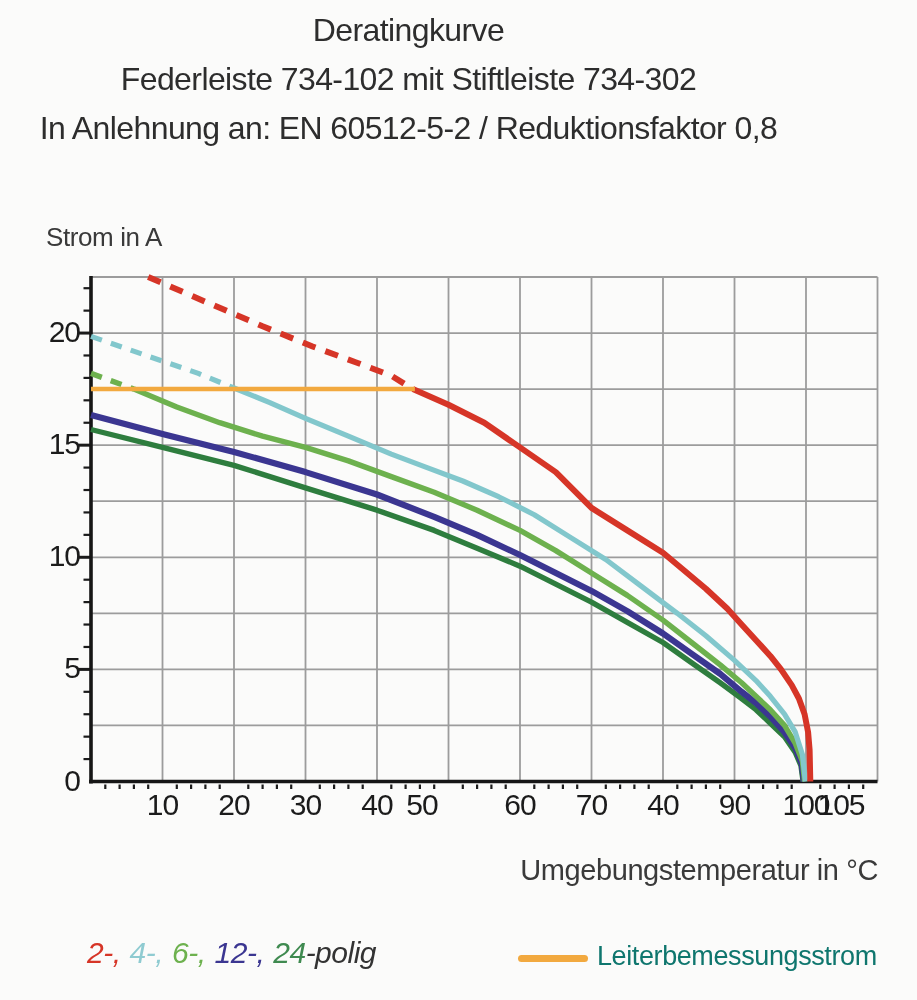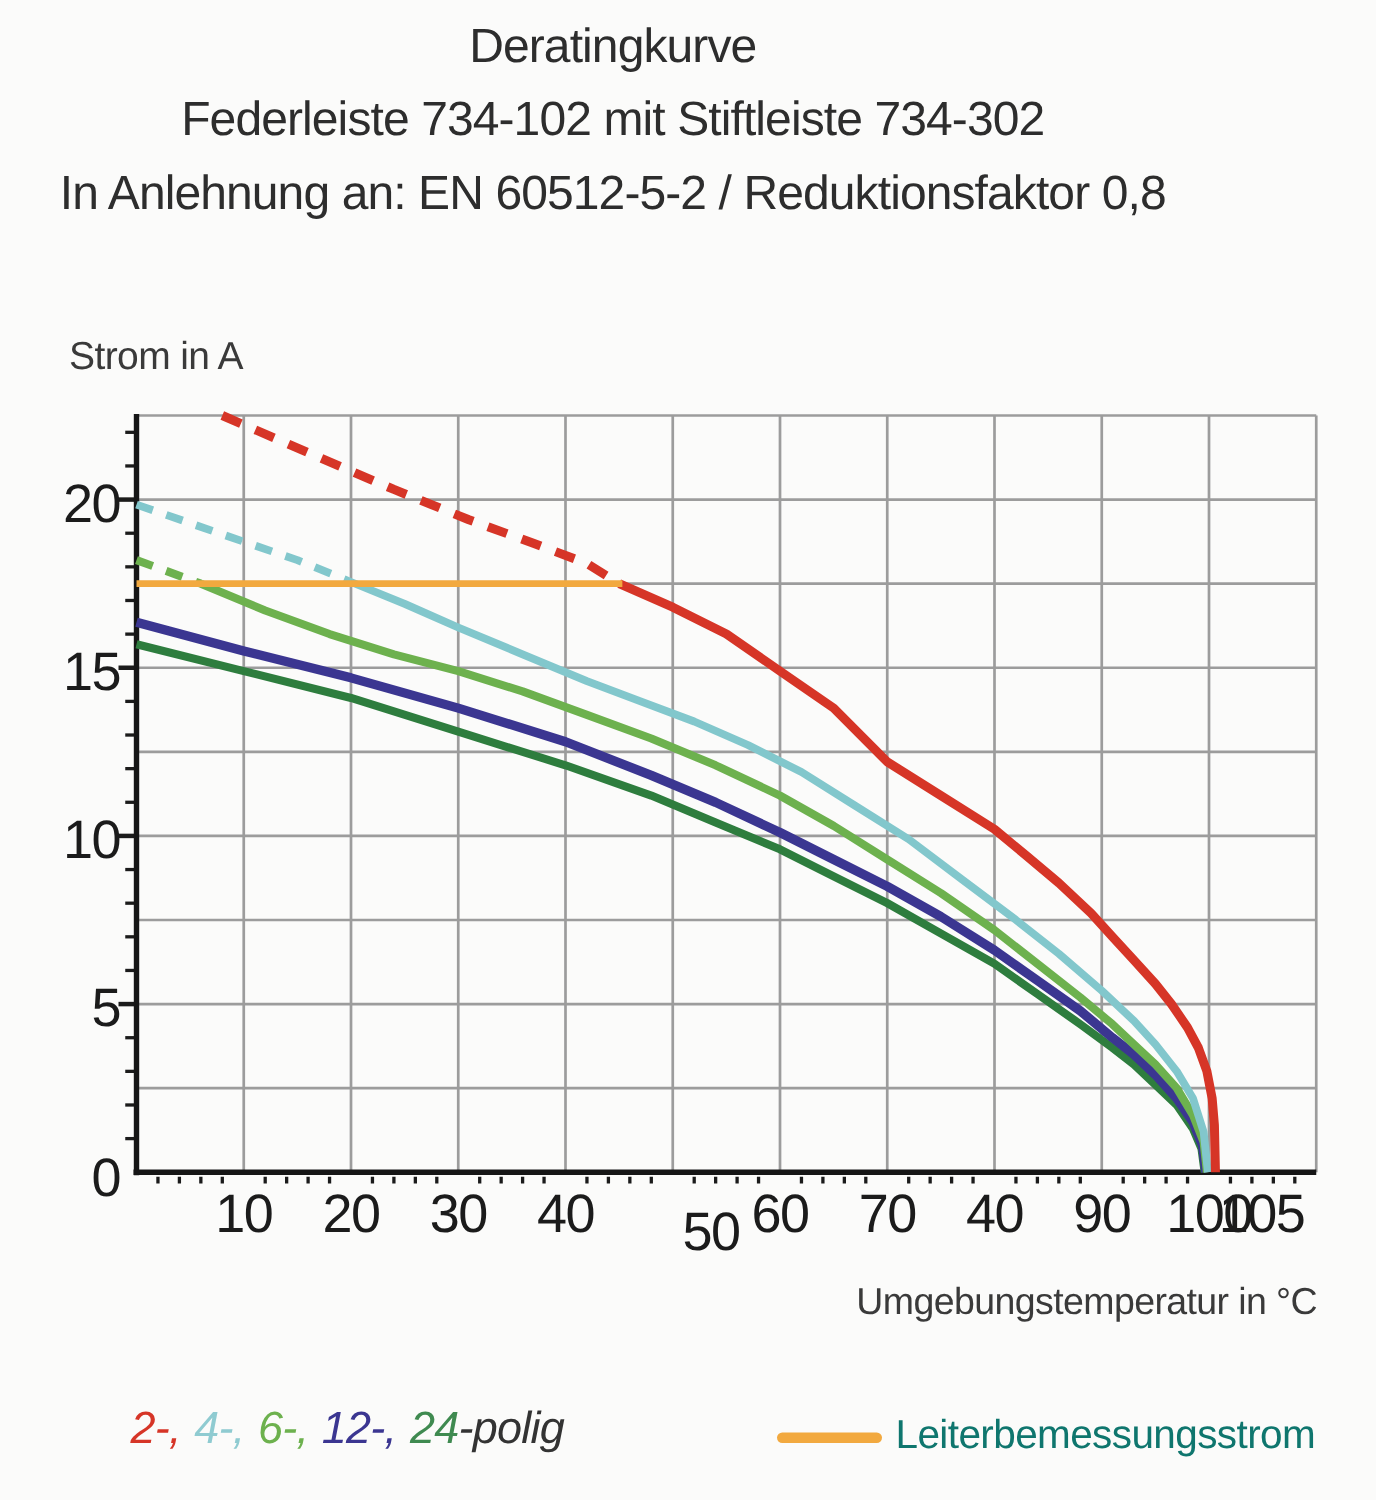--- a/index.html
+++ b/index.html
@@ -9,24 +9,24 @@
     font-family:"Liberation Sans", sans-serif;
     color:#2d2d2d;
   }
   .title-block{
     position:absolute;top:6px;left:0;width:817px;
     text-align:center;font-size:32px;line-height:49px;
     letter-spacing:-0.6px;color:#2d2d2d;
   }
   .axis-title{position:absolute;color:#3a3a3a;letter-spacing:-0.4px;}
   #y-axis-title{left:46px;top:222px;font-size:26px;}
-  #x-axis-title{right:39px;top:854px;font-size:25px;}
+  #x-axis-title{right:39px;top:854px;font-size:29px;}
   #plot-svg{position:absolute;left:0;top:0;}
   .tick-label{
-    position:absolute;font-size:36px;color:#1b1b1b;letter-spacing:-1px;
+    position:absolute;font-size:30px;color:#1b1b1b;letter-spacing:-1px;
     white-space:nowrap;
   }
   .x-tick{transform:translateX(-50%);top:788px;}
   .y-tick{left:8px;width:72px;text-align:right;}
   #legend-poles{
     position:absolute;left:87px;top:936px;font-size:30px;
     letter-spacing:-0.5px;white-space:nowrap;font-style:italic;
   }
   .legend-pole{display:inline-block;}
   #legend-ref-swatch{
@@ -147,21 +147,21 @@
     <polyline points="148.2,277.0 205.4,301.7 262.6,326.3 312.6,346.5 355.6,362.2 391.3,375.7 412.8,389.1" fill="none" stroke="#d63527" stroke-width="6" stroke-linejoin="round" stroke-dasharray="13.5 10.5"></polyline>
     <polyline points="412.8,389.1 448.5,404.8 484.3,422.7 520.0,447.4 555.8,472.1 591.5,507.9 627.3,530.4 663.0,552.8 684.5,570.7 705.9,588.7 727.4,608.8 741.6,624.5 756.0,640.2 770.3,655.9 781.0,669.4 791.7,685.1 798.9,698.5 804.6,714.2 808.1,732.2 809.6,750.1 810.3,781.5" fill="none" stroke="#d63527" stroke-width="6" stroke-linejoin="round"></polyline>
     <polyline points="91.0,389.1 414.9,389.1" fill="none" stroke="#f2a93f" stroke-width="4.5" stroke-linejoin="round"></polyline>
   </svg>
 
 <div id="x-tick-labels">
     <div class="tick-label x-tick" style="left: 162.5px;">10</div>
     <div class="tick-label x-tick" style="left: 234px;">20</div>
     <div class="tick-label x-tick" style="left: 305.5px;">30</div>
     <div class="tick-label x-tick" style="left: 377px;">40</div>
-    <div class="tick-label x-tick" style="left: 474px; margin-top: 12px;">50</div>
+    <div class="tick-label x-tick" style="left: 422px;">50</div>
     <div class="tick-label x-tick" style="left: 520px;">60</div>
     <div class="tick-label x-tick" style="left: 591.5px;">70</div>
     <div class="tick-label x-tick" style="left: 663px;">40</div>
     <div class="tick-label x-tick" style="left: 734.5px;">90</div>
     <div class="tick-label x-tick" style="left: 806px;">100</div>
     <div class="tick-label x-tick" style="left: 841px;">105</div>
   </div>
 <div id="y-tick-labels">
     <div class="tick-label y-tick" style="top: 763.5px;">0</div>
     <div class="tick-label y-tick" style="top: 651.389px;">5</div>

